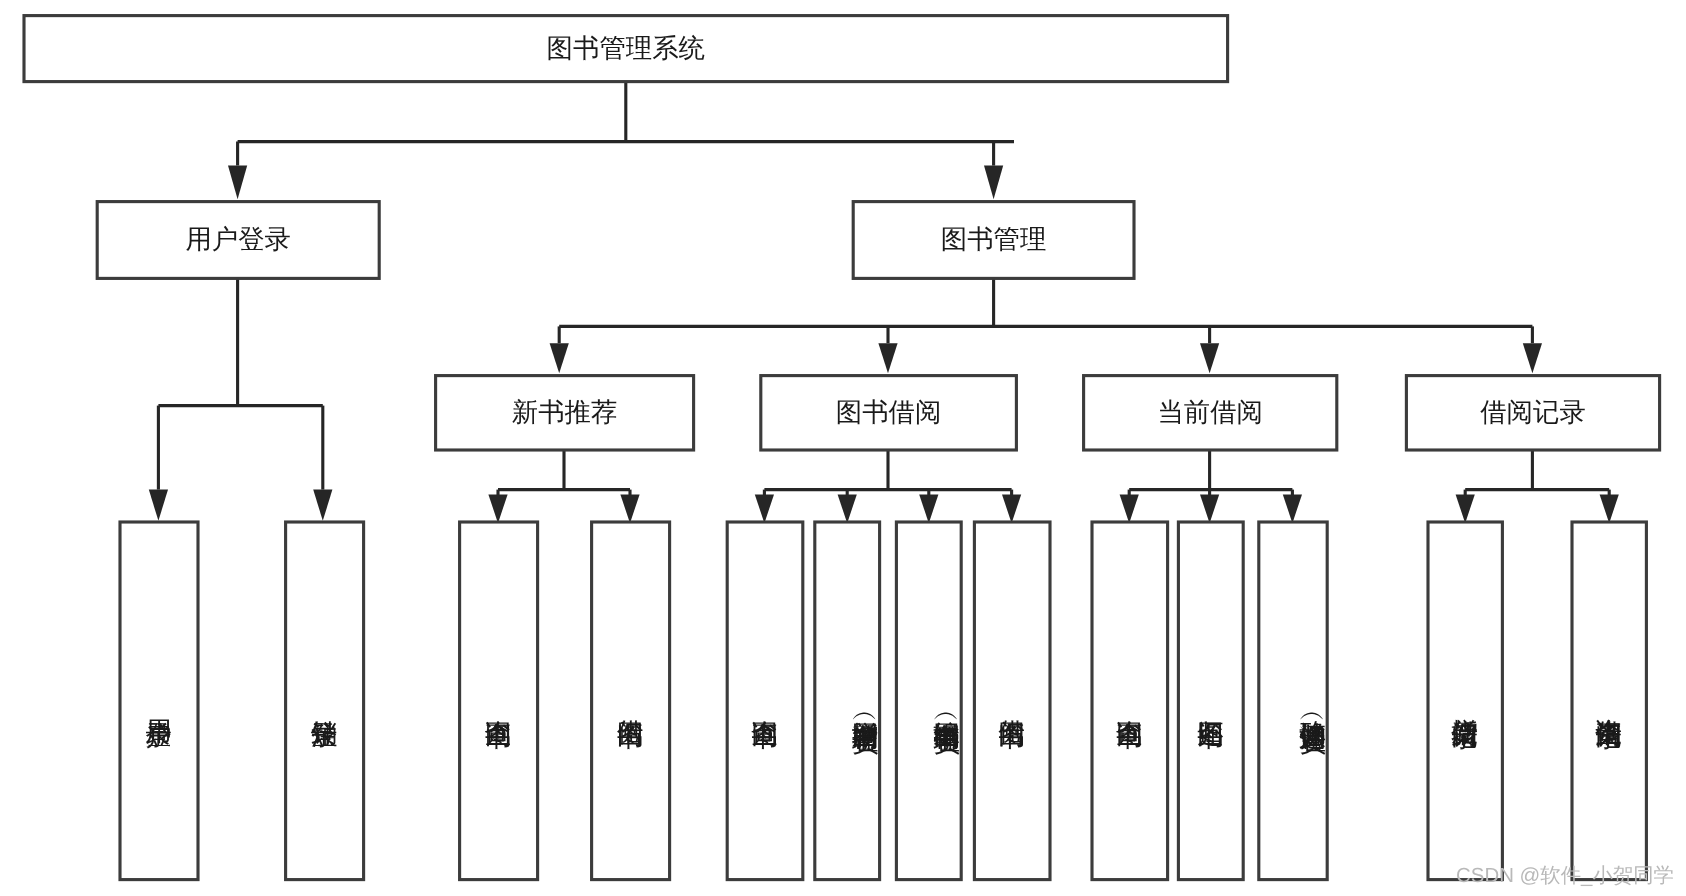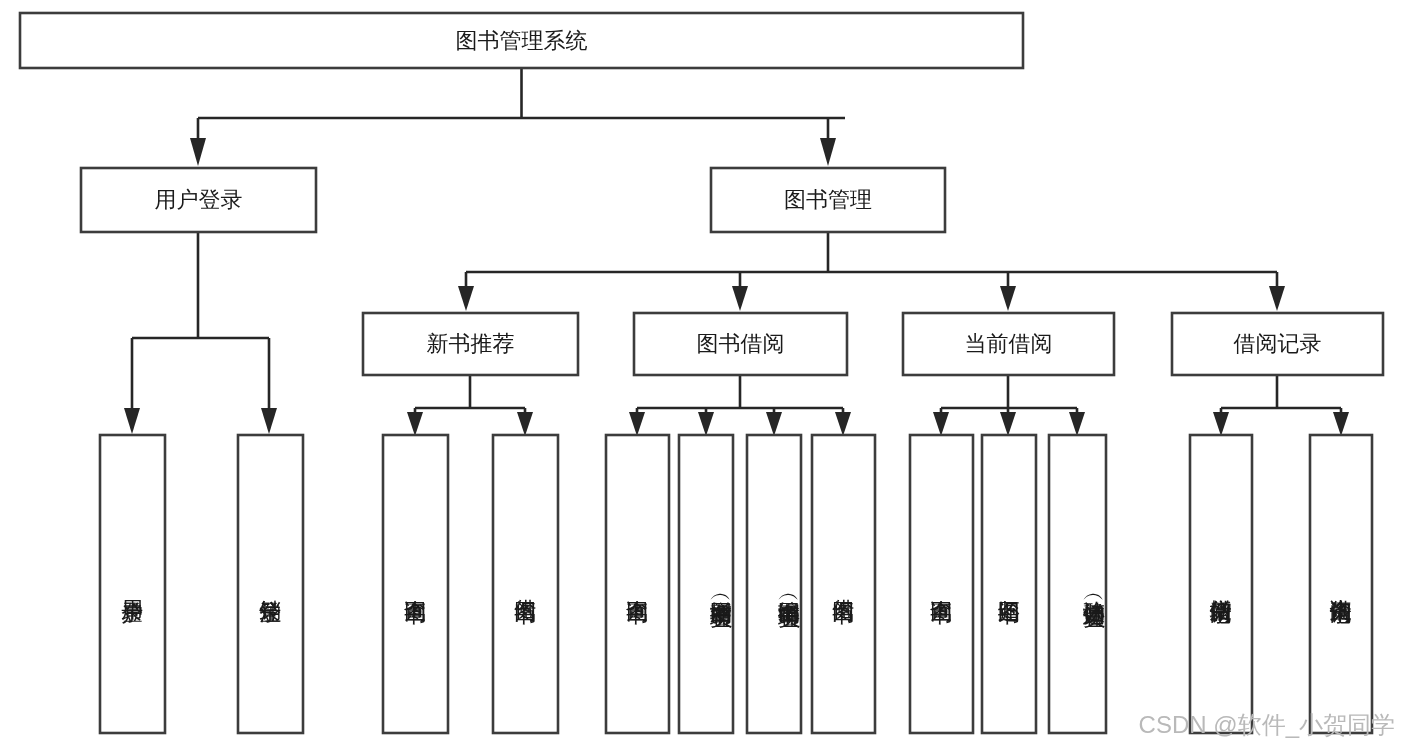--- a/index.html
+++ b/index.html
@@ -63,21 +63,21 @@
     text-align: center;
     white-space: nowrap;
     pointer-events: none;
     user-select: none;
   }
   .watermark {
     position: absolute;
     right: 10px;
     bottom: 6px;
     font-family: "Liberation Sans", "DejaVu Sans", sans-serif;
-    font-size: 24px;
+    font-size: 17px;
     color: #b9b9b9;
     white-space: nowrap;
     user-select: none;
   }
 </style>
 </head>
 <body>
 
 <div id="diagram-canvas">
 

